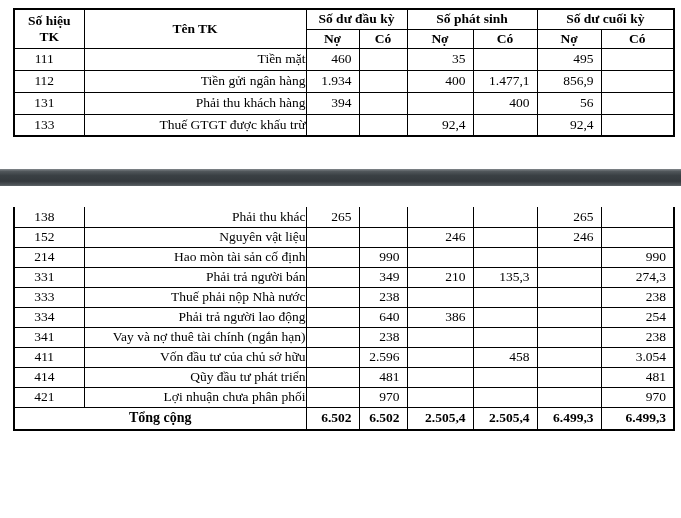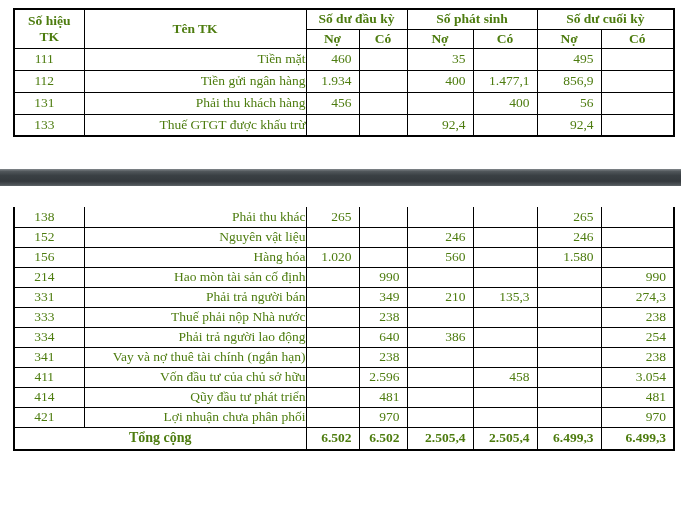--- a/index.html
+++ b/index.html
@@ -1,18 +1,18 @@
 <!DOCTYPE html>
 <html><head>
 <meta charset="utf-8">
 <style>
   html,body{margin:0;padding:0;background:#fff;}
   .canvas{
     position:relative;width:681px;height:518px;background:#ffffff;
-    font-family:"Liberation Serif","DejaVu Serif",serif;color:#4d7c0f;
+    font-family:"Liberation Serif","DejaVu Serif",serif;color:#000000;
     overflow:hidden;
   }
   .acct-table{
     position:absolute;left:13px;width:660px;
     border-collapse:collapse;table-layout:fixed;
   }
   .t1{top:8px;border:2px solid #000;}
   .t2{top:207px;border:2px solid #000;border-top:none;}
   .acct-table th,.acct-table td{
     border:1px solid #000;overflow:hidden;white-space:nowrap;
@@ -87,21 +87,21 @@
           <td class="num">1.934</td>
           <td class="num"></td>
           <td class="num">400</td>
           <td class="num">1.477,1</td>
           <td class="num">856,9</td>
           <td class="num"></td>
         </tr>
         <tr>
           <td class="code">131</td>
           <td class="name">Phải thu khách hàng</td>
-          <td class="num">456</td>
+          <td class="num">394</td>
           <td class="num"></td>
           <td class="num"></td>
           <td class="num">400</td>
           <td class="num">56</td>
           <td class="num"></td>
         </tr>
         <tr>
           <td class="code">133</td>
           <td class="name">Thuế GTGT được khấu trừ</td>
           <td class="num"></td>
@@ -142,30 +142,20 @@
           <td class="code">152</td>
           <td class="name">Nguyên vật liệu</td>
           <td class="num"></td>
           <td class="num"></td>
           <td class="num">246</td>
           <td class="num"></td>
           <td class="num">246</td>
           <td class="num"></td>
         </tr>
         <tr>
-          <td class="code">156</td>
-          <td class="name">Hàng hóa</td>
-          <td class="num">1.020</td>
-          <td class="num"></td>
-          <td class="num">560</td>
-          <td class="num"></td>
-          <td class="num">1.580</td>
-          <td class="num"></td>
-        </tr>
-        <tr>
           <td class="code">214</td>
           <td class="name">Hao mòn tài sản cố định</td>
           <td class="num"></td>
           <td class="num">990</td>
           <td class="num"></td>
           <td class="num"></td>
           <td class="num"></td>
           <td class="num">990</td>
         </tr>
         <tr>

